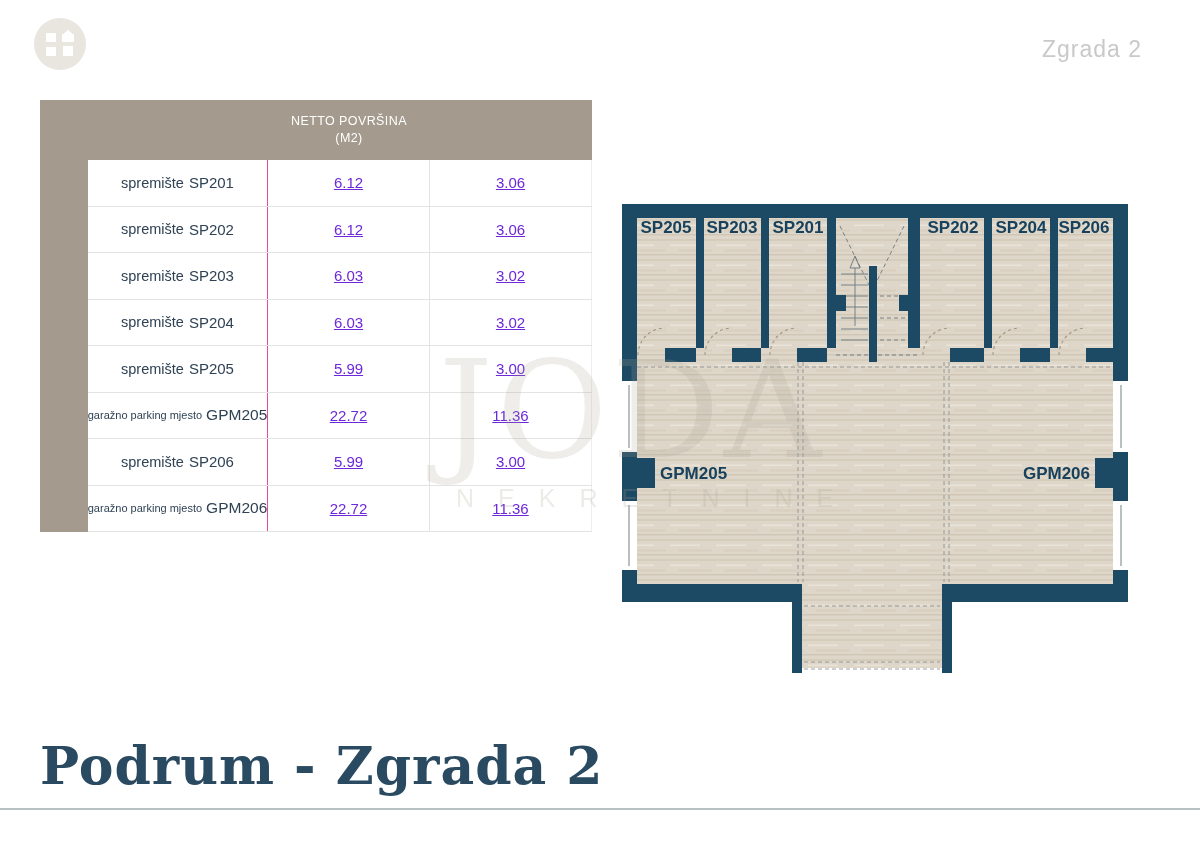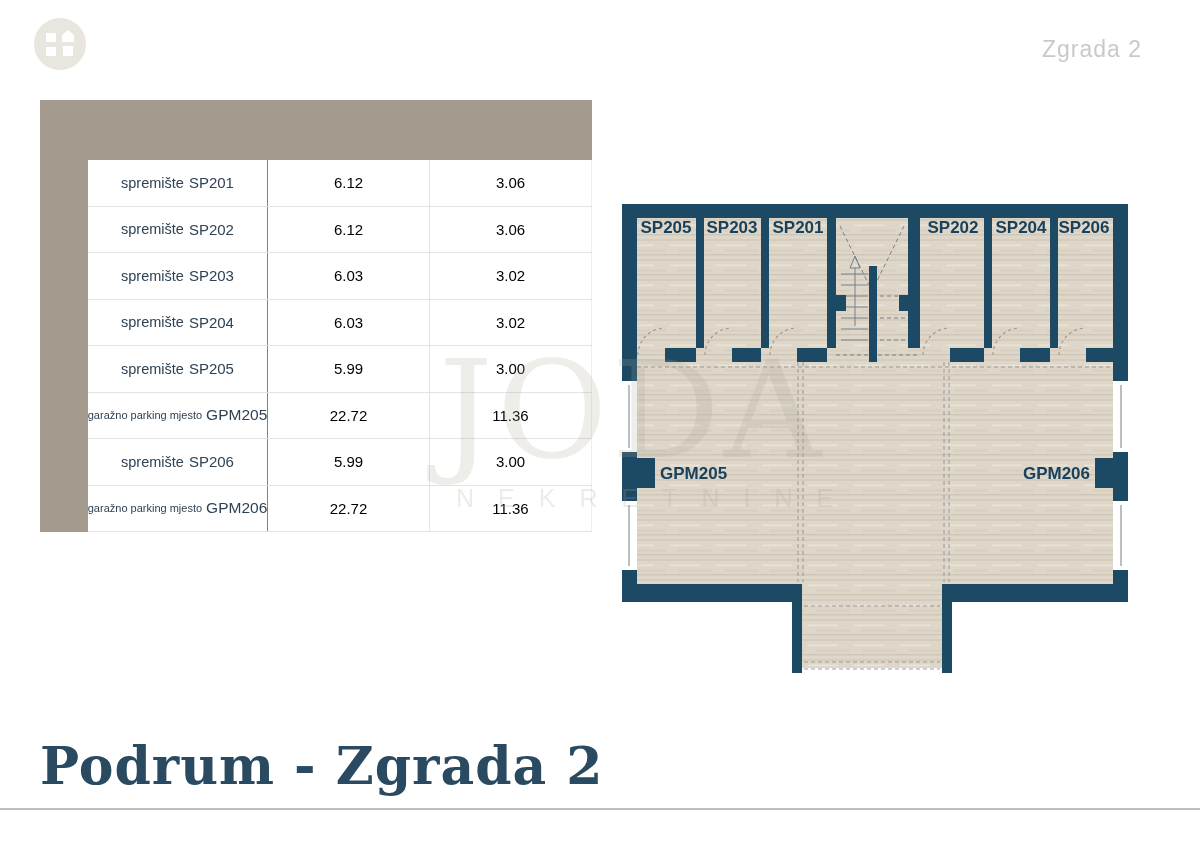--- a/index.html
+++ b/index.html
@@ -24,21 +24,21 @@
   .t-header .h-spacer{width:228px;}
   .t-header .h-cell{width:162px;display:flex;align-items:center;justify-content:center;
     text-align:center;font-size:12.5px;letter-spacing:.4px;line-height:1.35;padding:0 10px;}
   .t-body{display:flex;}
   .t-leftbar{width:48px;background:var(--header-bg);}
   .t-rows{width:504px;}
   .t-row{display:flex;height:46.5px;border-bottom:1px solid #e3e3e3;background:#fff;}
   .t-row .c-label{width:180px;display:flex;align-items:center;justify-content:center;
     color:#2f4254;border-right:1px solid #ec4899;padding:0 4px;white-space:nowrap;}
   .t-row .c-val{width:162px;display:flex;align-items:center;justify-content:center;
-    color:#000000;font-size:15px;border-right:1px solid #e3e3e3;}
+    color:#6d28d9;font-size:15px;border-right:1px solid #e3e3e3;text-decoration:underline;}
   .t-row .c-val:last-child{border-right:1px solid #eee;}
   .prefix{font-size:14.5px;}
   .code{font-size:15px;margin-left:5px;}
   .t-row.gpm .prefix{font-size:11px;}
   .t-row.gpm .code{font-size:15.5px;font-weight:500;margin-left:4px;}
 
   
   .watermark{left:432px;top:342px;width:400px;text-align:center;
     color:rgba(172,165,152,.20);pointer-events:none;z-index:5;}
   .watermark .wm1{font-family:"DejaVu Serif",serif;font-size:135px;line-height:1.02;
@@ -68,20 +68,21 @@
     <path d="M30 19 L36 14 L42 19 L42 26 L30 26 Z" fill="#fff"></path>
     <rect x="31" y="30" width="10" height="10" fill="#fff"></rect>
   </svg>
 </div>
 
 <div class="abs bldg-label">Zgrada 2</div>
 
 <div class="abs unit-table">
   <div class="t-header">
     <div class="h-spacer"></div>
+    <div class="h-cell">NETTO POVRŠINA (M2)</div>
   </div>
   <div class="t-body">
     <div class="t-leftbar"></div>
     <div class="t-rows">
       <div class="t-row">
         <div class="c-label">
             <span class="prefix">spremište</span>
             <span class="code">SP201</span>
           </div>
         <div class="c-val">6.12</div>

